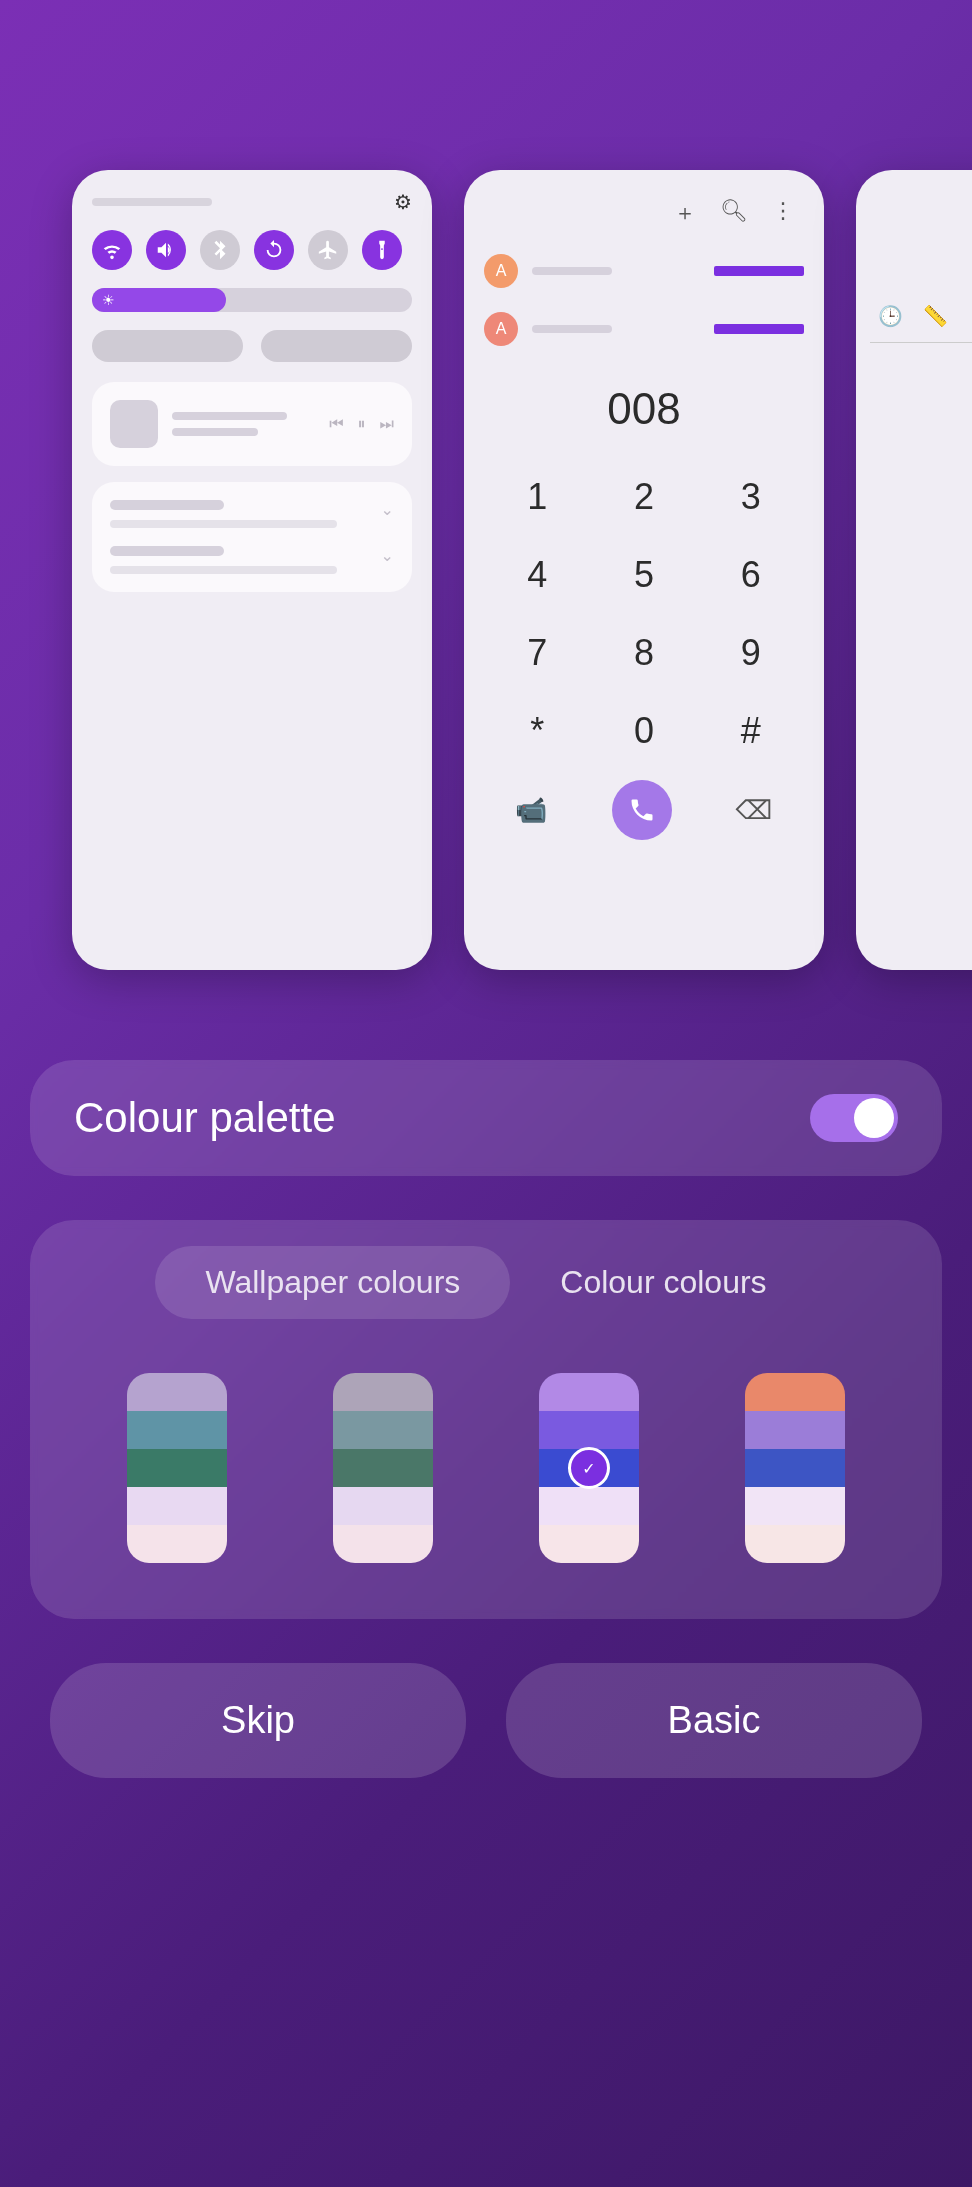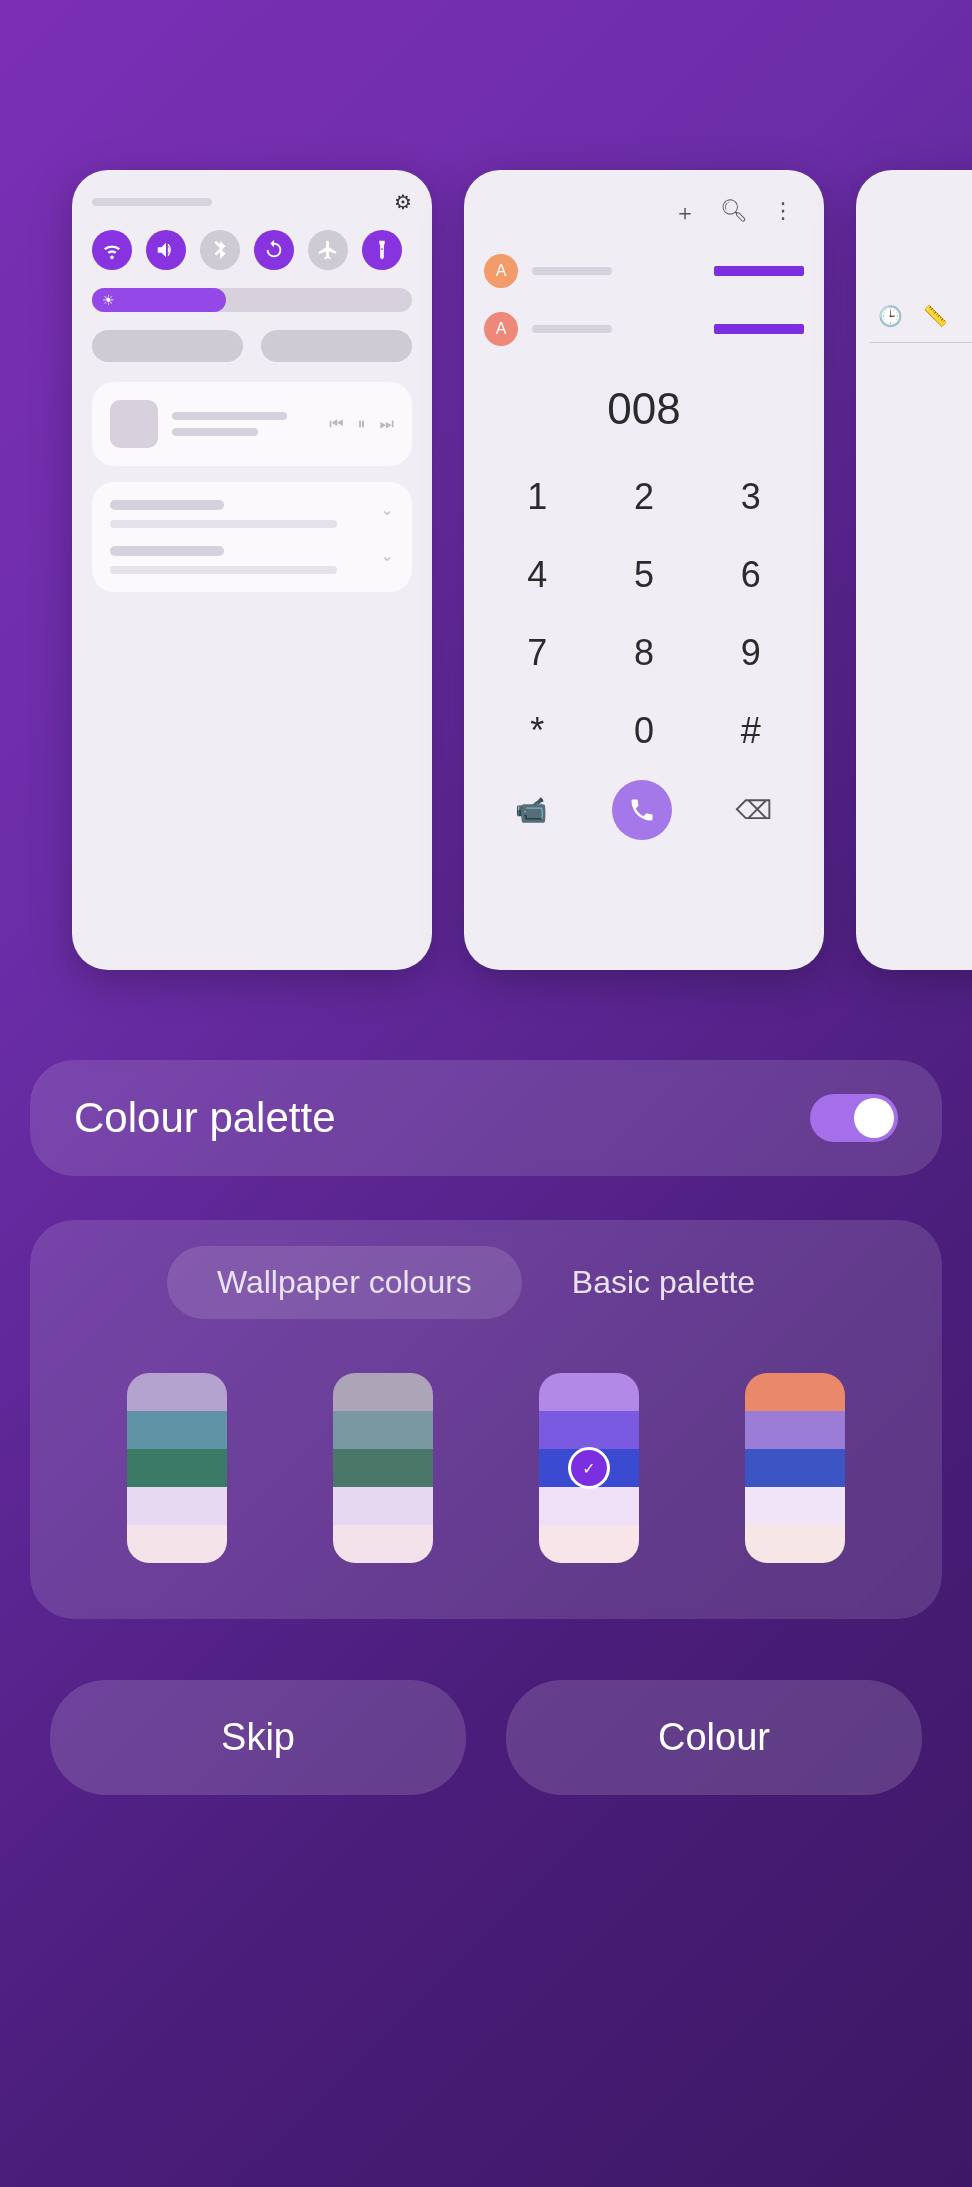--- a/index.html
+++ b/index.html
@@ -90,21 +90,21 @@
 .toggle { width: 88px; height: 48px; background: #a66fea; border-radius: 24px; position: relative;}
 .toggle-knob { width: 40px; height: 40px; background: #fff; border-radius: 50%; position: absolute; right: 4px; top: 4px;}
 .tabs { display: flex; gap: 0; margin-bottom: 44px; justify-content: center;}
 .tab { padding: 18px 50px; color: #fff; font-size: 32px; border-radius: 40px; opacity: 0.85;}
 .tab.active { background: rgba(255,255,255,0.15); text-align: right;}
 .palettes { display: flex; justify-content: space-around; padding: 10px 0 30px;}
 .palette { width: 100px; border-radius: 22px; overflow: hidden; position: relative;}
 .swatch { height: 38px;}
 .palette .check { position: absolute; left: 50%; top: 50%; transform: translate(-50%,-50%); width: 42px; height: 42px; background: #7b2fe0; border-radius: 50%; border: 3px solid #fff; display: flex; align-items: center; justify-content: center; color: #fff;}
 .footer-btns { display: flex; gap: 40px; padding: 0 20px; margin-top: 10px;}
-.footer-btn { flex: 1; background: rgba(255,255,255,0.15); border-radius: 56px; text-align: center; color: #fff; font-size: 38px; padding: 36px 0; margin-top: 17px;}
+.footer-btn { flex: 1; background: rgba(255,255,255,0.15); border-radius: 56px; text-align: center; color: #fff; font-size: 38px; padding: 36px 0;}
 </style>
 </head>
 <body>
 
 <div class="preview-row">
 
   <div class="preview-card">
     <div class="qs-header">
       <div class="qs-header-line"></div>
       <div class="qs-header-gear">⚙</div>
@@ -240,21 +240,21 @@
       <div class="opt-label">Colour palette</div>
       <div class="toggle">
           <div class="toggle-knob"></div>
         </div>
     </div>
   </div>
 
   <div class="opt-card" style="padding-top:26px;padding-bottom:26px">
     <div class="tabs">
       <div class="tab active">Wallpaper colours</div>
-      <div class="tab">Basic palette</div>
+      <div class="tab">Colour colours</div>
     </div>
     <div class="palettes" id="palettes">
         <div class="palette">
           <div class="swatch" style="background: rgb(181, 163, 207);"></div>
           <div class="swatch" style="background: rgb(95, 148, 166);"></div>
           <div class="swatch" style="background: rgb(58, 122, 103);"></div>
           <div class="swatch" style="background: rgb(232, 217, 242);"></div>
           <div class="swatch" style="background: rgb(245, 227, 234);"></div>
         </div>
         <div class="palette">
@@ -278,15 +278,15 @@
           <div class="swatch" style="background: rgb(61, 85, 196);"></div>
           <div class="swatch" style="background: rgb(241, 228, 246);"></div>
           <div class="swatch" style="background: rgb(247, 230, 230);"></div>
         </div>
       </div>
   </div>
 
 
   <div class="footer-btns">
     <div class="footer-btn">Skip</div>
-    <div class="footer-btn">Colour</div>
+    <div class="footer-btn">Basic</div>
   </div>
 </div>
 
 </body></html>

